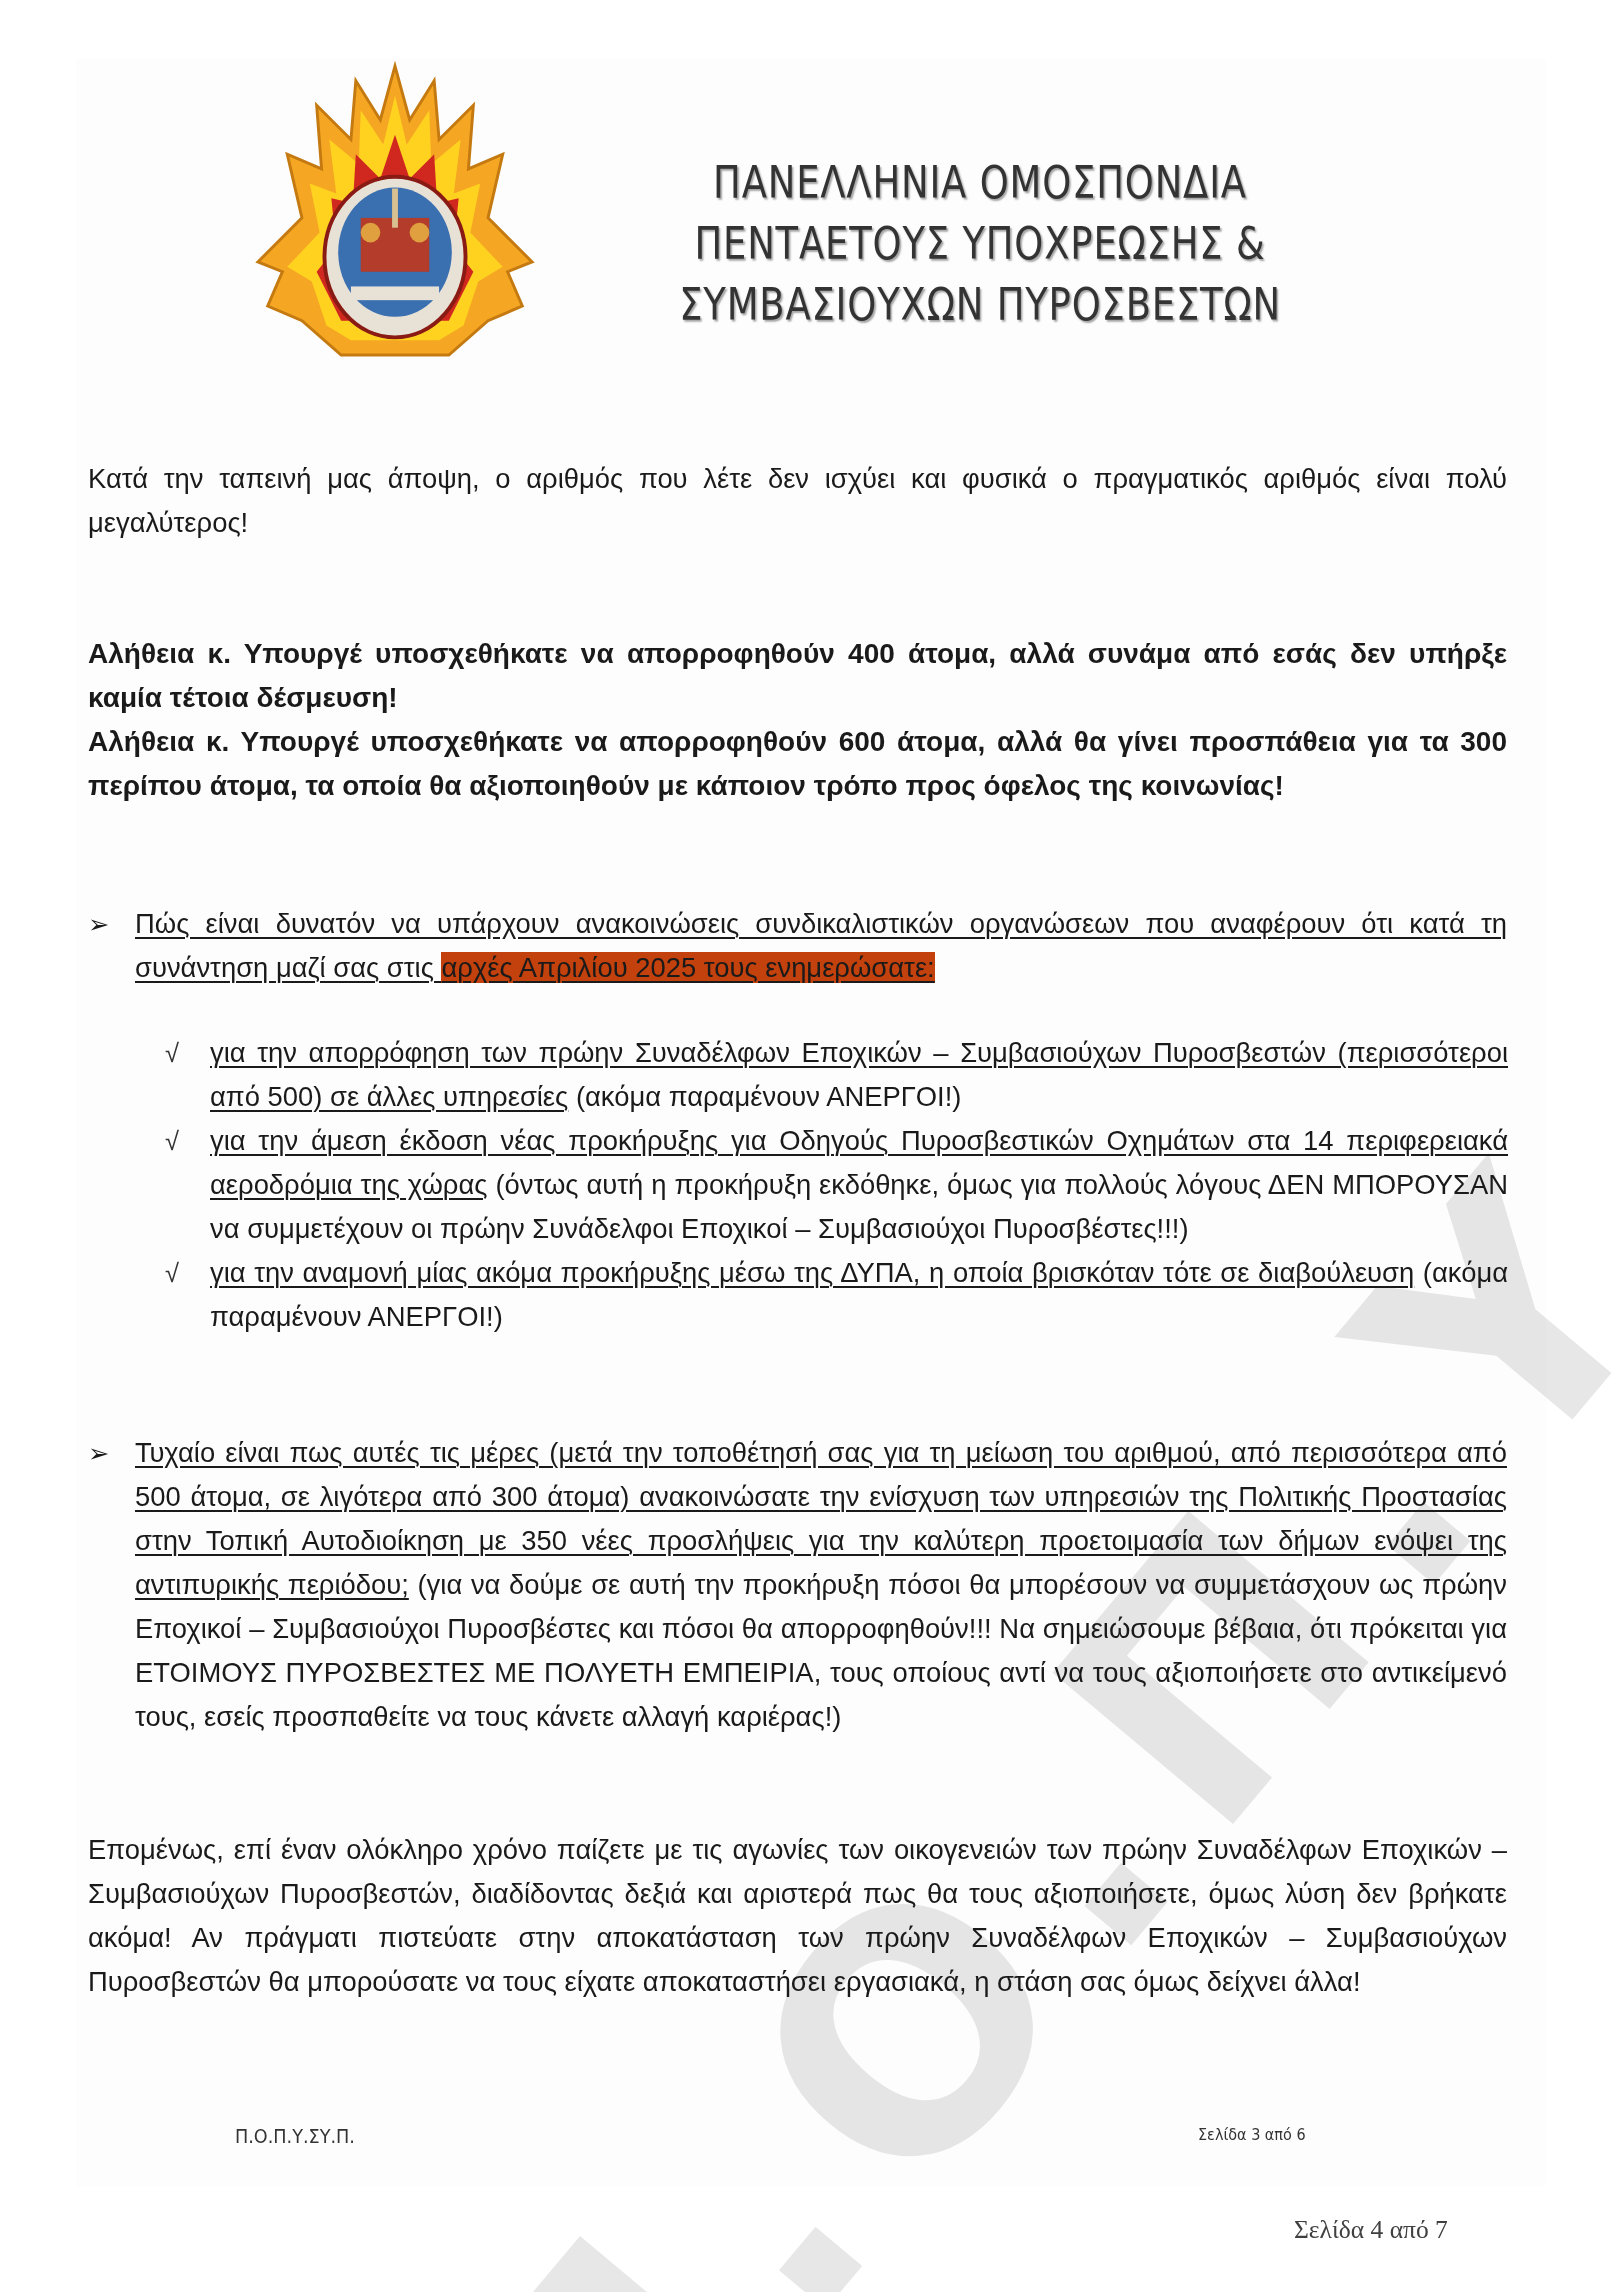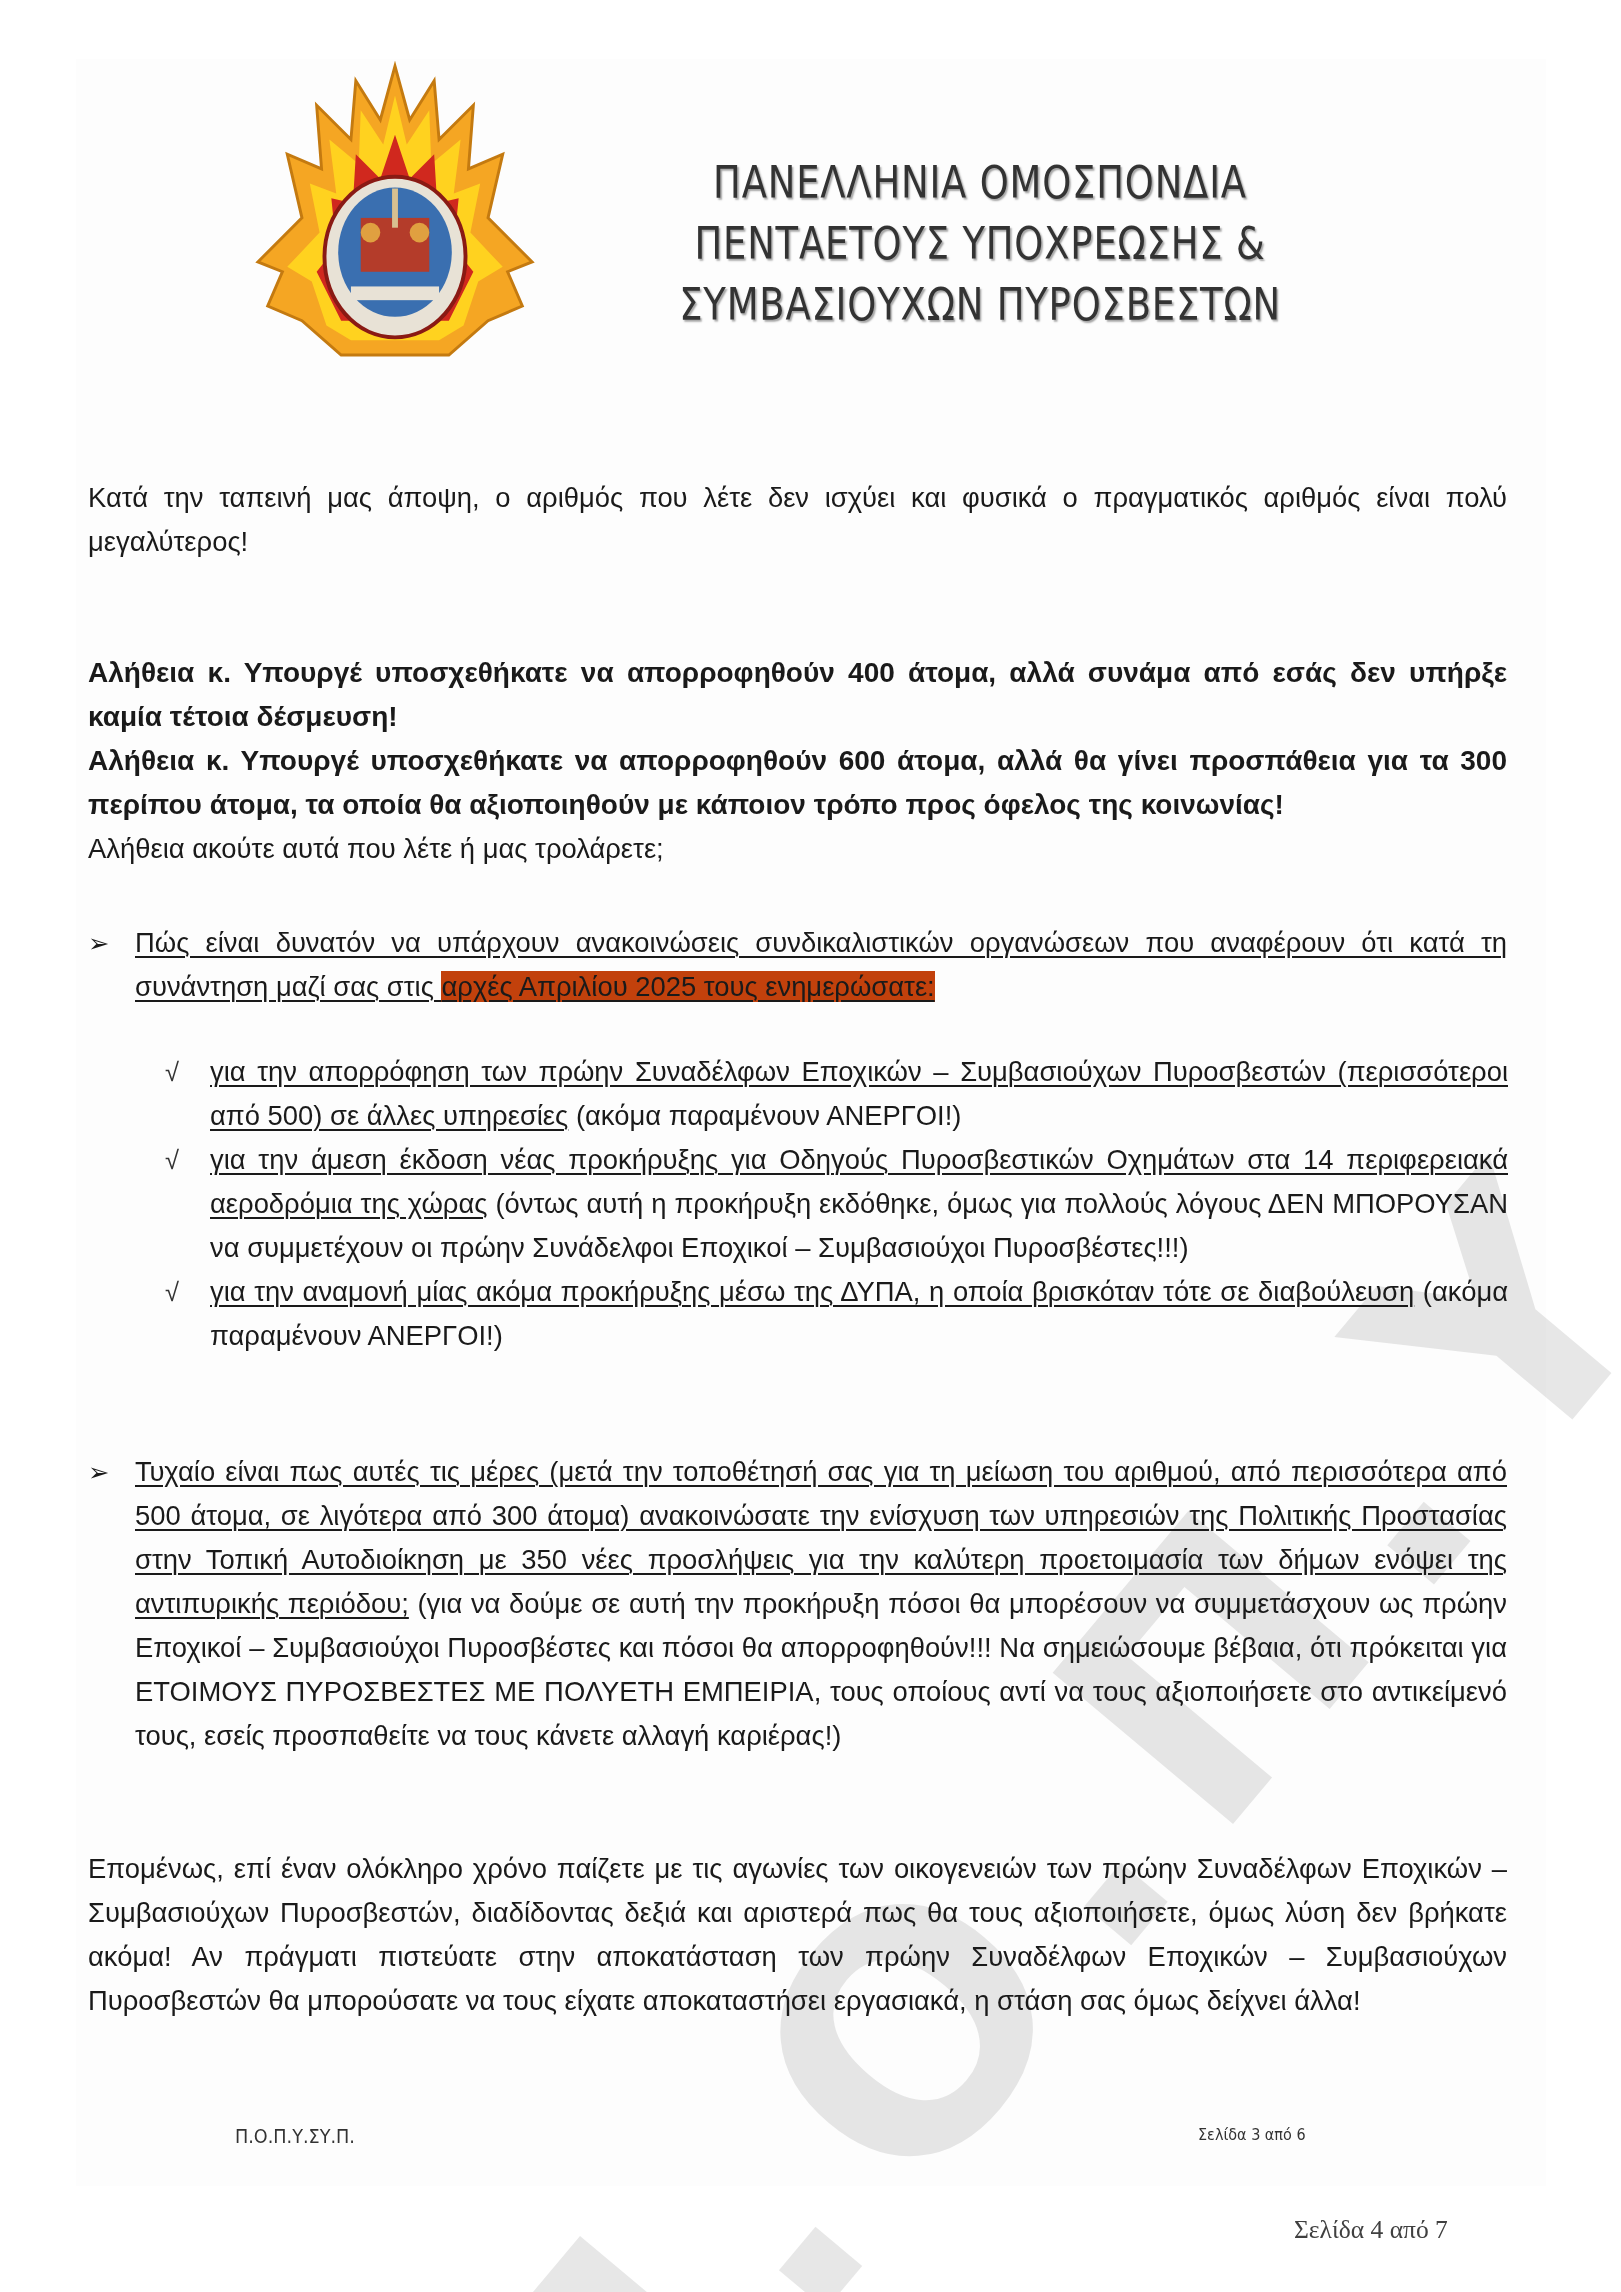--- a/index.html
+++ b/index.html
@@ -17,21 +17,21 @@
   .content { position: absolute; z-index: 2; }
 
   
   .logo { position: absolute; left: 253px; top: 61px; width: 284px; height: 304px; }
   .org-title { position: absolute; left: 588px; top: 152px; width: 784px; text-align: center;
                font-family: "DejaVu Sans", sans-serif; font-size: 45px; line-height: 61px;
                color: #333; letter-spacing: 1px; transform: scaleX(0.82); transform-origin: center;
                text-shadow: 2px 2px 2px rgba(0,0,0,0.35); }
   .org-title div { white-space: nowrap; }
 
-  .text { font-size: 27.4px; line-height: 44px; text-align: justify; color: #1a1a1a; margin-top: 19px; }
+  .text { font-size: 27.4px; line-height: 44px; text-align: justify; color: #1a1a1a; }
   .b { font-weight: normal; }
   .u { text-decoration: underline; text-underline-offset: 3.9px; text-decoration-thickness: 2px; }
   .hl { background: #c2410c; }
 
   .p1 { position: absolute; left: 88px; top: 457px; width: 1419px; }
   .p2 { position: absolute; left: 88px; top: 632px; width: 1419px; }
   .p2 .bold-line { font-weight: bold; font-size: 28px; }
 
   .arrow-item { position: absolute; left: 88px; width: 1419px; }
   .arrow-item .marker { position: absolute; left: 0; top: 0; width: 39px; font-size: 25.5px; }
@@ -83,21 +83,20 @@
   <div>ΣΥΜΒΑΣΙΟΥΧΩΝ ΠΥΡΟΣΒΕΣΤΩΝ</div>
 </div>
 
 <div class="content text p1">
   <span>Κατά την ταπεινή μας άποψη, ο αριθμός που λέτε δεν ισχύει και φυσικά ο πραγματικός αριθμός είναι πολύ μεγαλύτερος!</span>
 </div>
 
 <div class="content text p2">
   <div class="bold-line">Αλήθεια κ. Υπουργέ υποσχεθήκατε να απορροφηθούν 400 άτομα, αλλά συνάμα από εσάς δεν υπήρξε καμία τέτοια δέσμευση!</div>
   <div class="bold-line">Αλήθεια κ. Υπουργέ υποσχεθήκατε να απορροφηθούν 600 άτομα, αλλά θα γίνει προσπάθεια για τα 300 περίπου άτομα, τα οποία θα αξιοποιηθούν με κάποιον τρόπο προς όφελος της κοινωνίας!</div>
-  <div>Αλήθεια ακούτε αυτά που λέτε ή μας τρολάρετε;</div>
 </div>
 
 <div class="content text arrow-item a1">
   <span class="marker">➢</span>
   <div class="body">
     <span class="u">Πώς είναι δυνατόν να </span><span class="u b">υπάρχουν ανακοινώσεις συνδικαλιστικών οργανώσεων που αναφέρουν ότι κατά τη συνάντηση μαζί σας στις </span><span class="u b hl">αρχές Απριλίου 2025 τους ενημερώσατε:</span>
   </div>
 </div>
 
 <div class="content text check-list">

